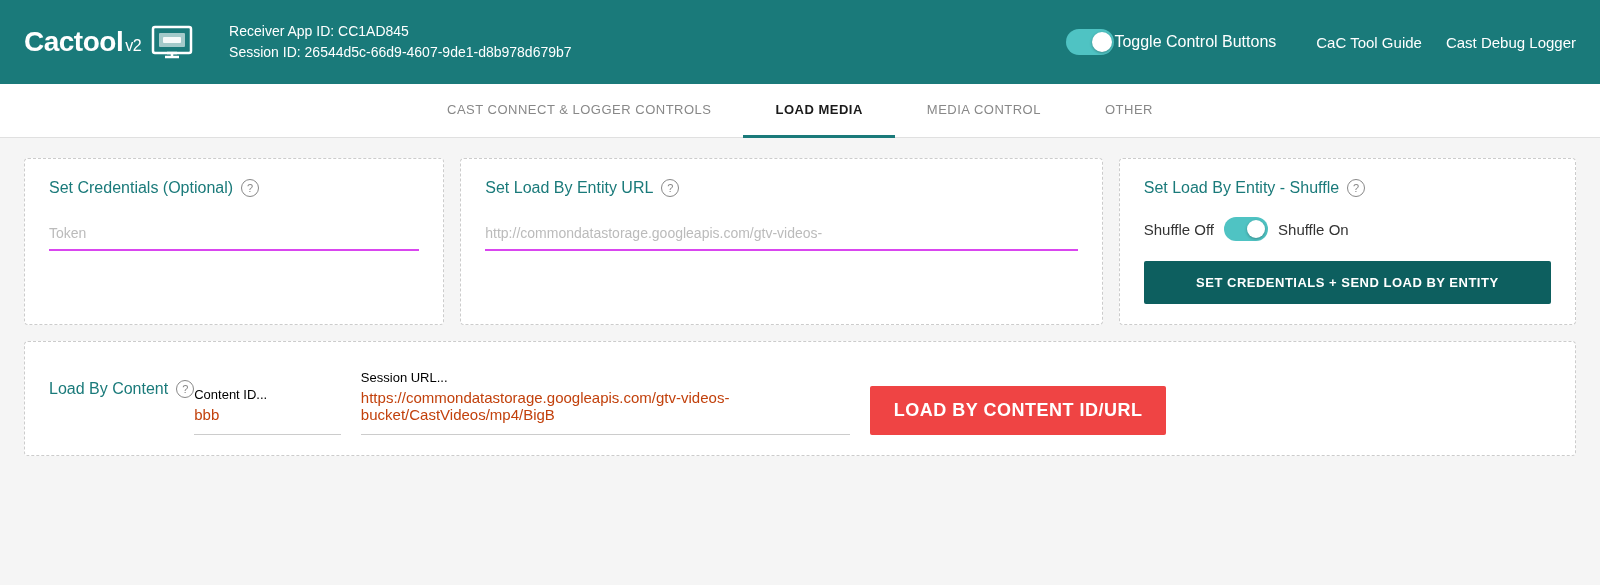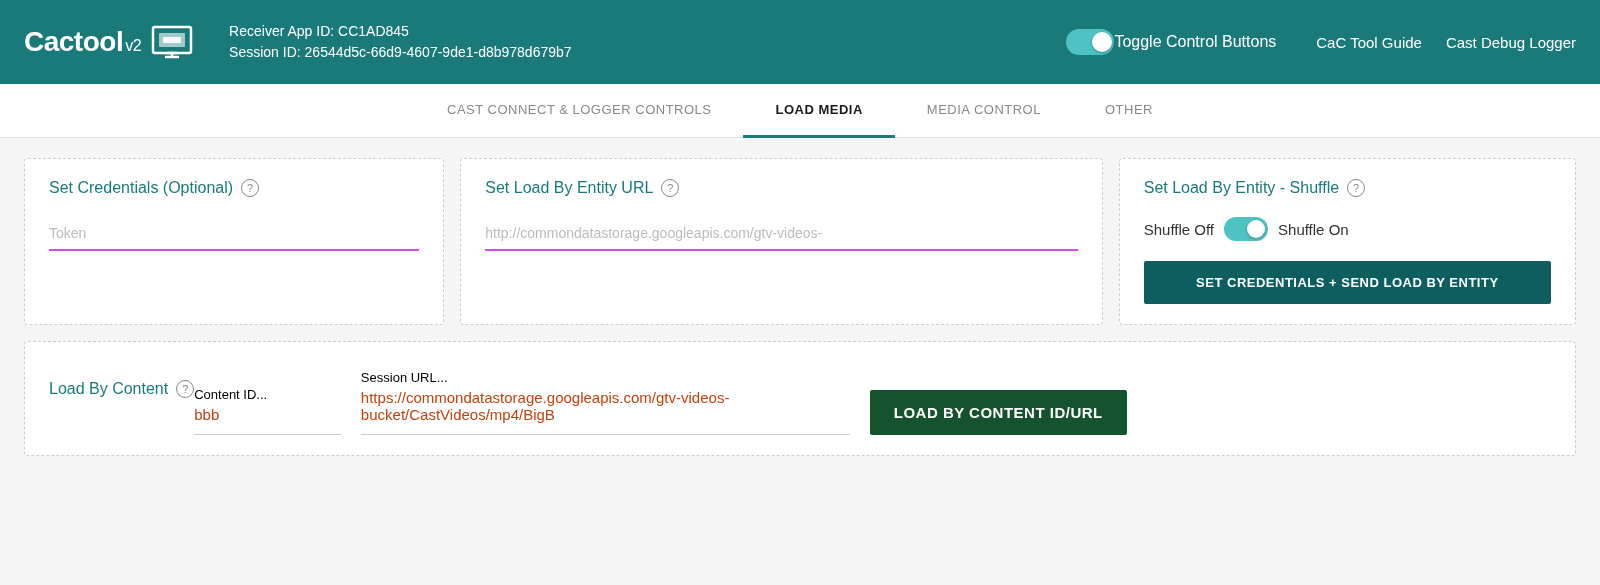--- a/index.html
+++ b/index.html
@@ -259,25 +259,25 @@
       color: #000000;
       margin-bottom: 4px;
     }
     .field-value {
       font-size: 15px;
       color: #c2410c;
       border-bottom: 1px solid #ccc;
       padding-bottom: 11px;
     }
     .btn-load {
-      background: #14532d;
+      background: #ef4444;
       color: white;
       border: none;
       padding: 14px 24px;
-      font-size: 15px;
+      font-size: 18px;
       font-weight: 700;
       letter-spacing: 0.5px;
       cursor: pointer;
       white-space: nowrap;
       border-radius: 2px;
       align-self: flex-end;
     }
   </style>
 </head>
 <body>

